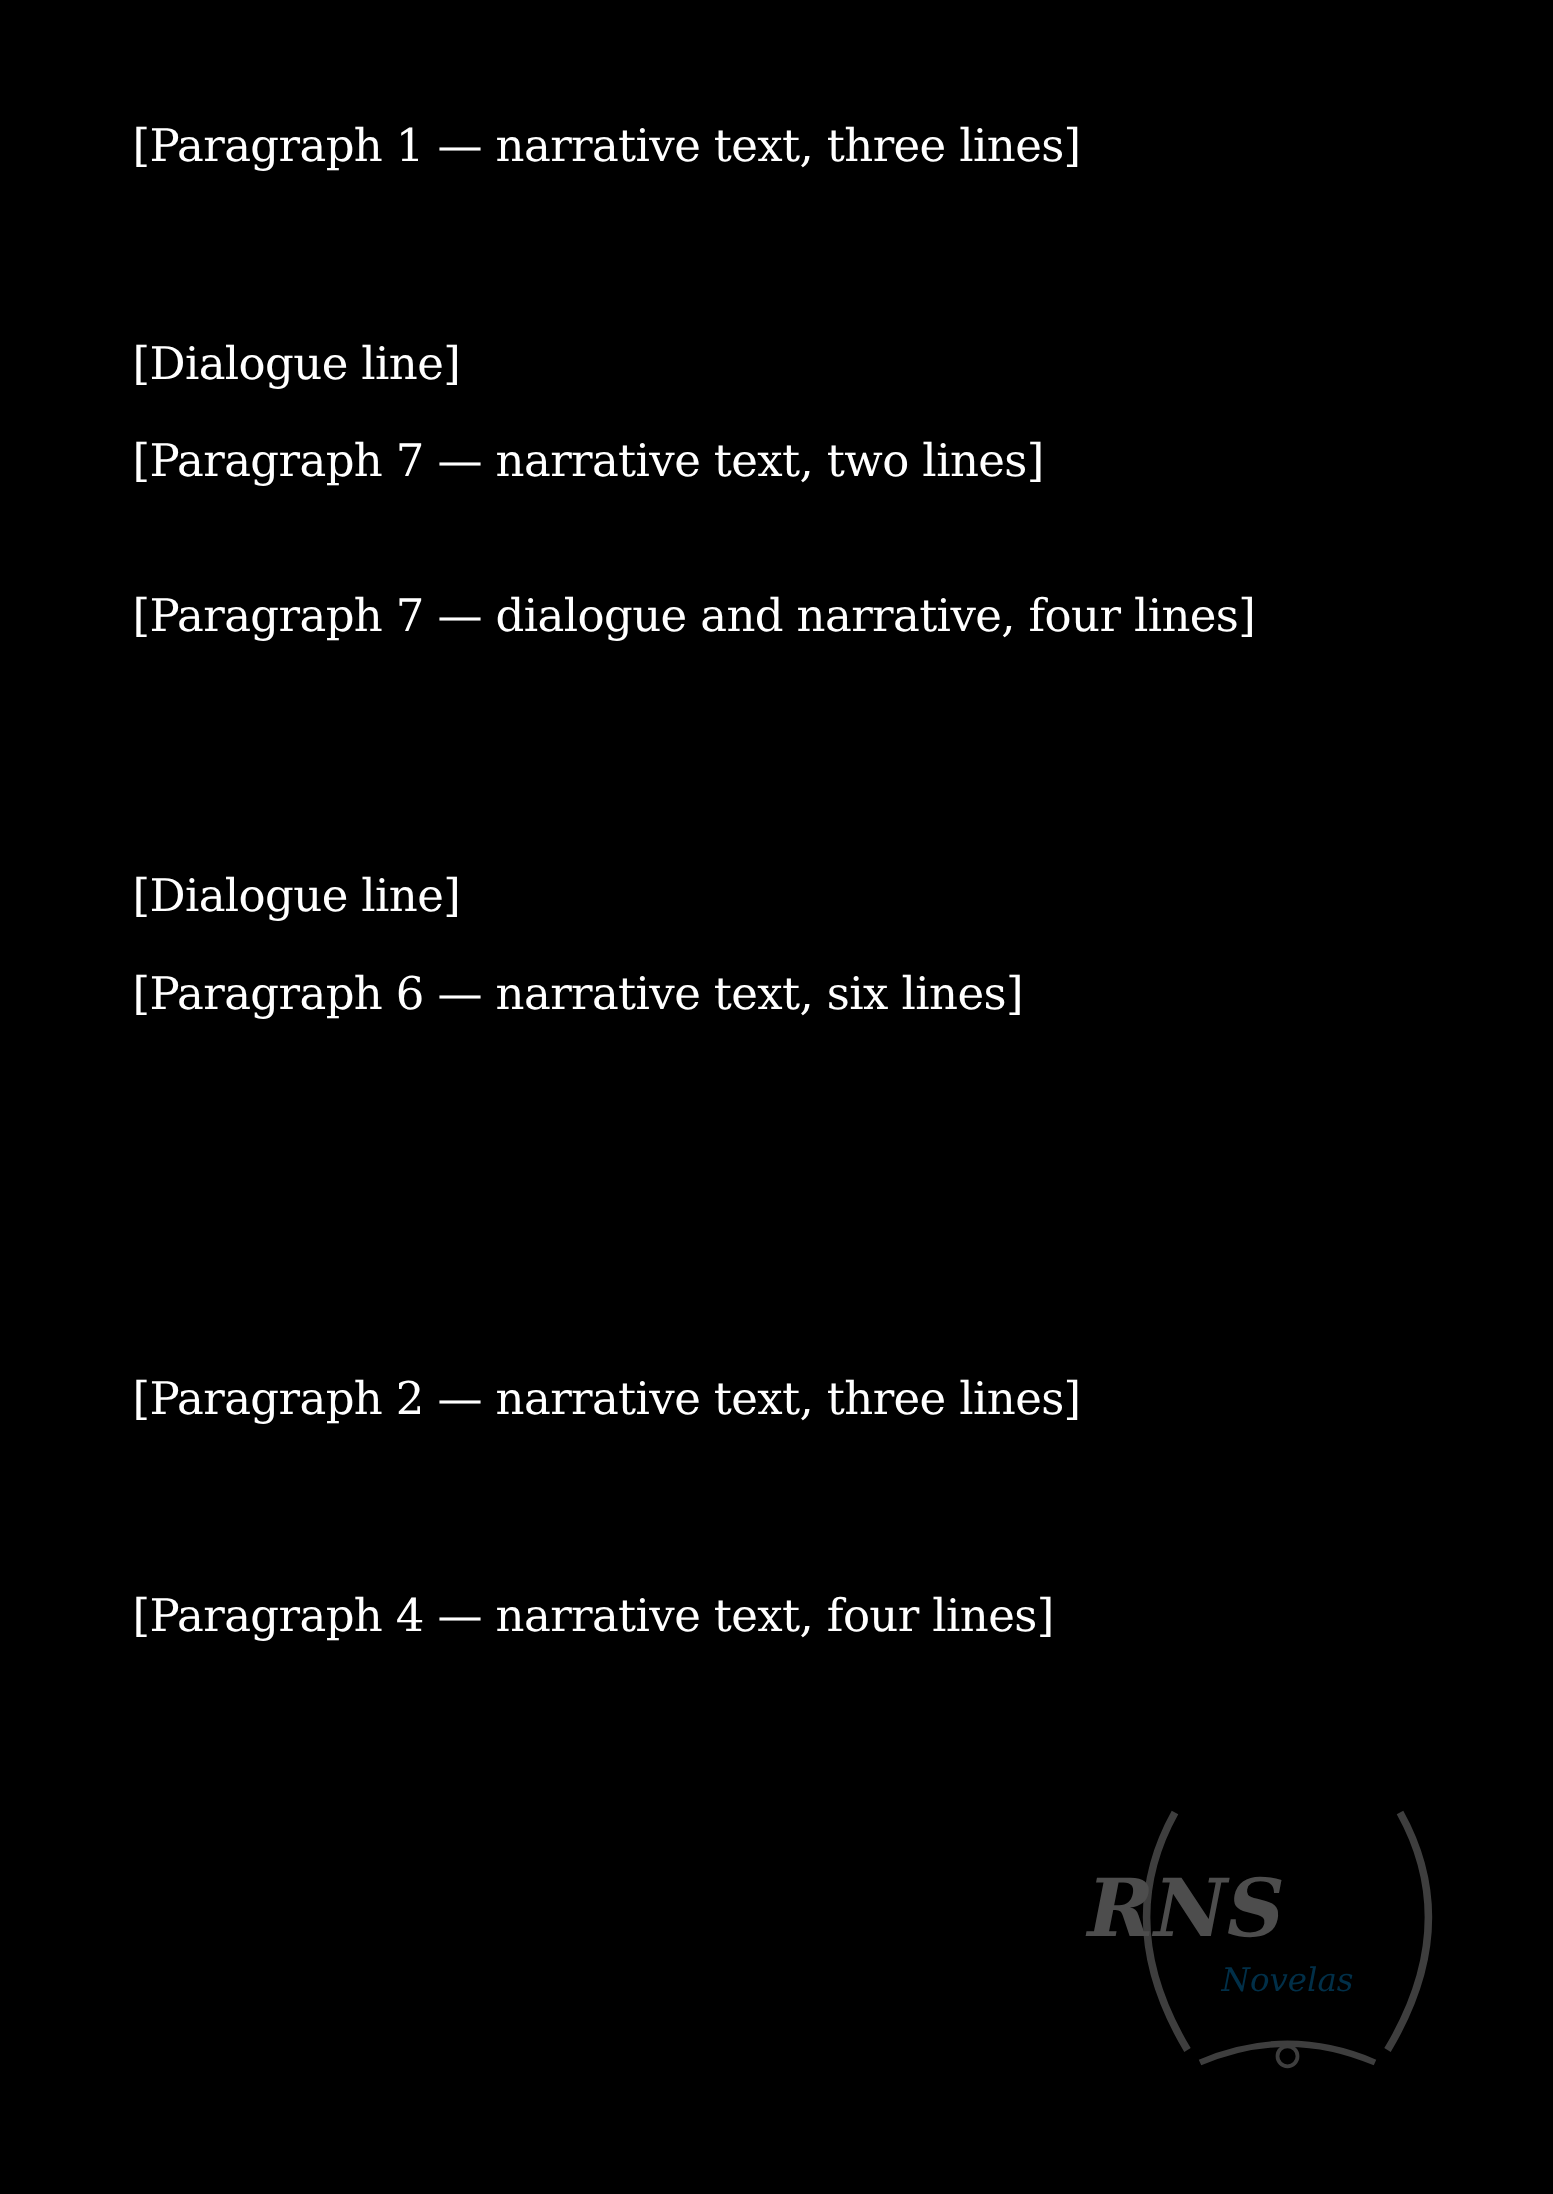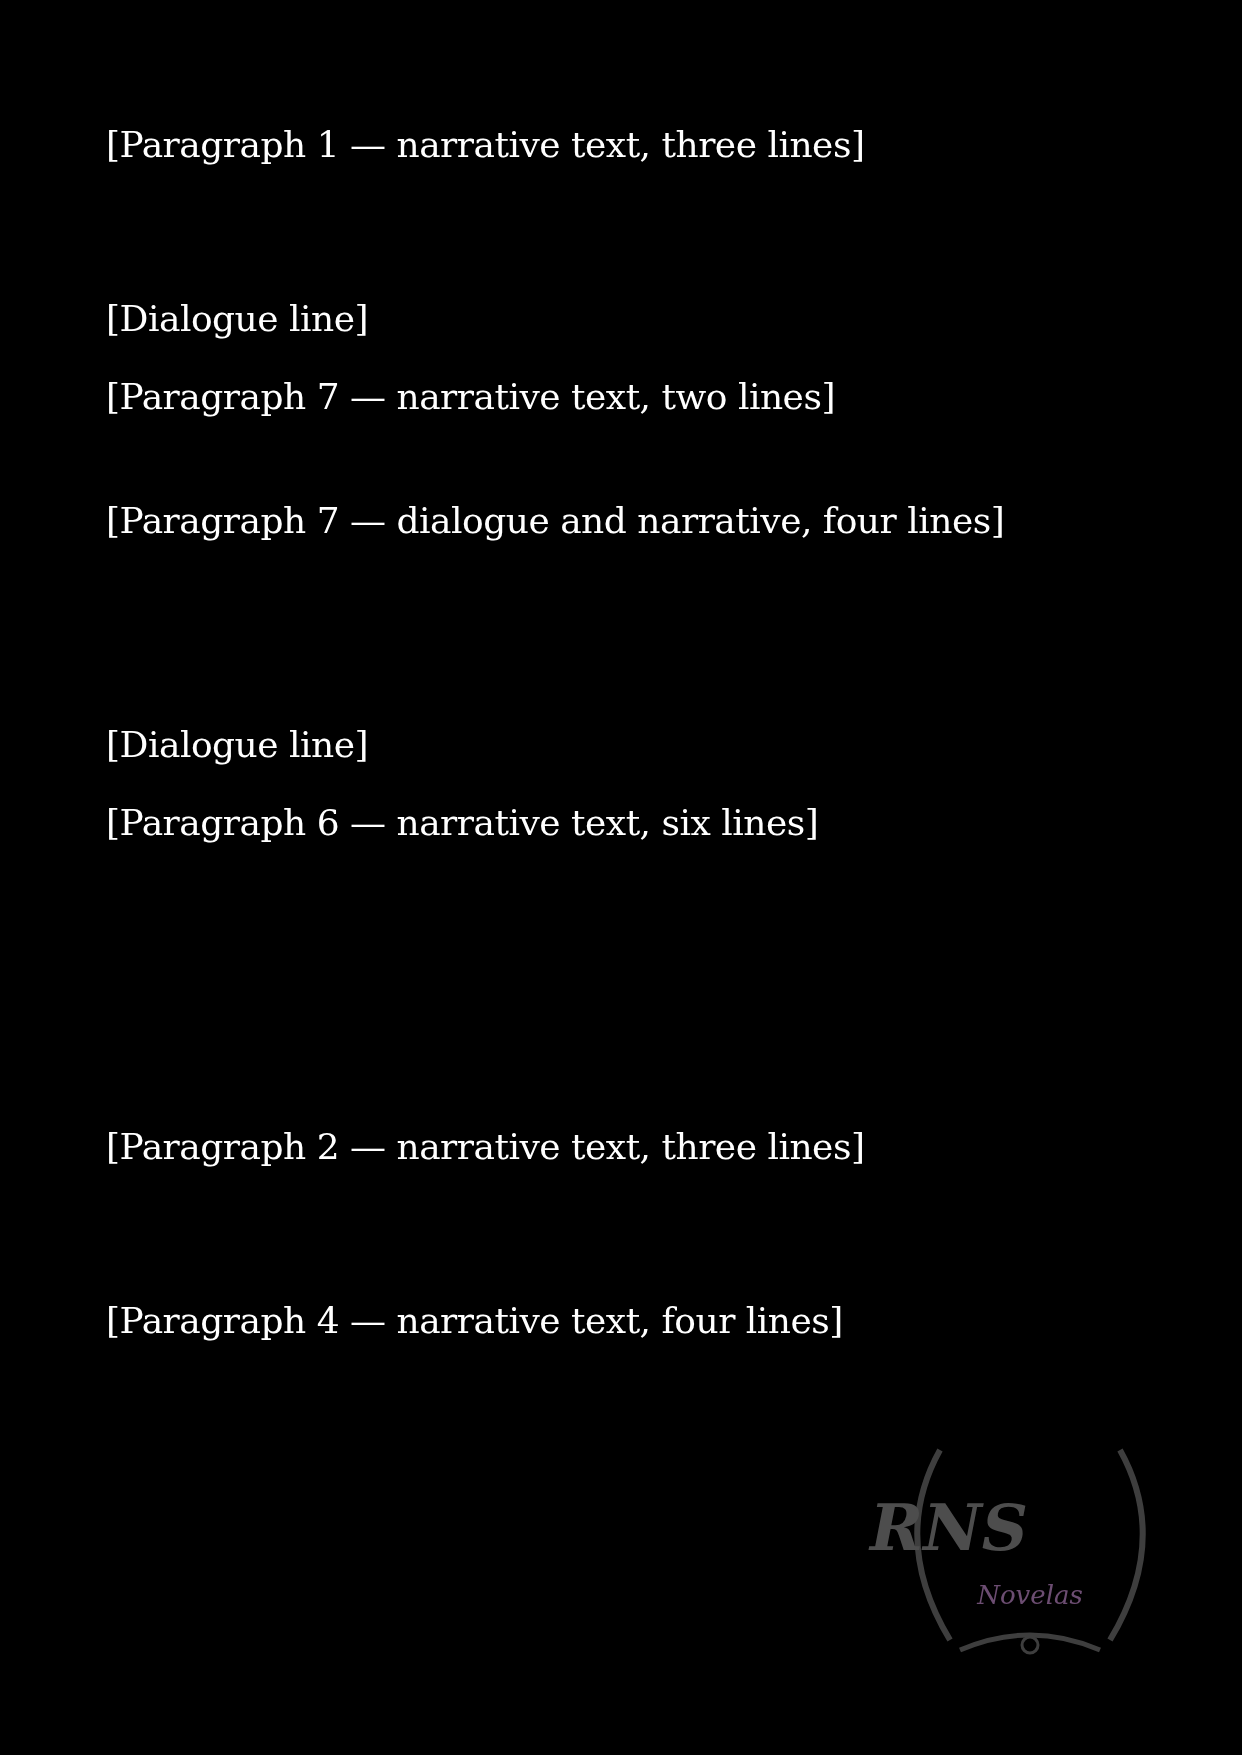--- a/index.html
+++ b/index.html
@@ -4,40 +4,40 @@
   <style>
     html, body { margin: 0; padding: 0; }
     body {
       width: 1242px; height: 1755px;
       background: #000000;
       position: relative; overflow: hidden;
       font-family: "DejaVu Serif", "Liberation Serif", serif;
       color: #ffffff;
     }
     .page {
-      position: absolute; left: 106px; top: 118px; width: 1028px;
+      position: absolute; left: 106px; top: 91px; width: 1028px;
     }
     .para {
       font-size: 36px; line-height: 54px;
       text-align: justify; margin: 0 0 24px 0;
       letter-spacing: -0.5px;
     }
     .watermark {
       position: absolute; left: 870px; top: 1420px; width: 320px; height: 280px;
       opacity: 0.45; pointer-events: none;
     }
     .wm-title {
       position: absolute; left: 0; right: 0; top: 70px; text-align: left;
       font-family: "DejaVu Serif", serif; font-style: italic; font-weight: bold;
       font-size: 64px; color: #aaaaaa;
     }
     .wm-sub {
-      position: absolute; left: 0; right: 0; top: 160px; text-align: center;
+      position: absolute; left: 0; right: 0; top: 150px; text-align: center;
       font-family: "DejaVu Serif", serif; font-style: italic;
-      font-size: 26px; color: #f0abfc;
+      font-size: 26px; color: #0369a1;
     }
   </style>
 </head>
 <body>
 
 <div class="page">
   <p class="para" style="min-height:150px">[Paragraph 1 — narrative text, three lines]</p>
   <p class="para">[Dialogue line]</p>
   <p class="para" style="min-height:100px">[Paragraph 7 — narrative text, two lines]</p>
   <p class="para" style="min-height:200px">[Paragraph 7 — dialogue and narrative, four lines]</p>

